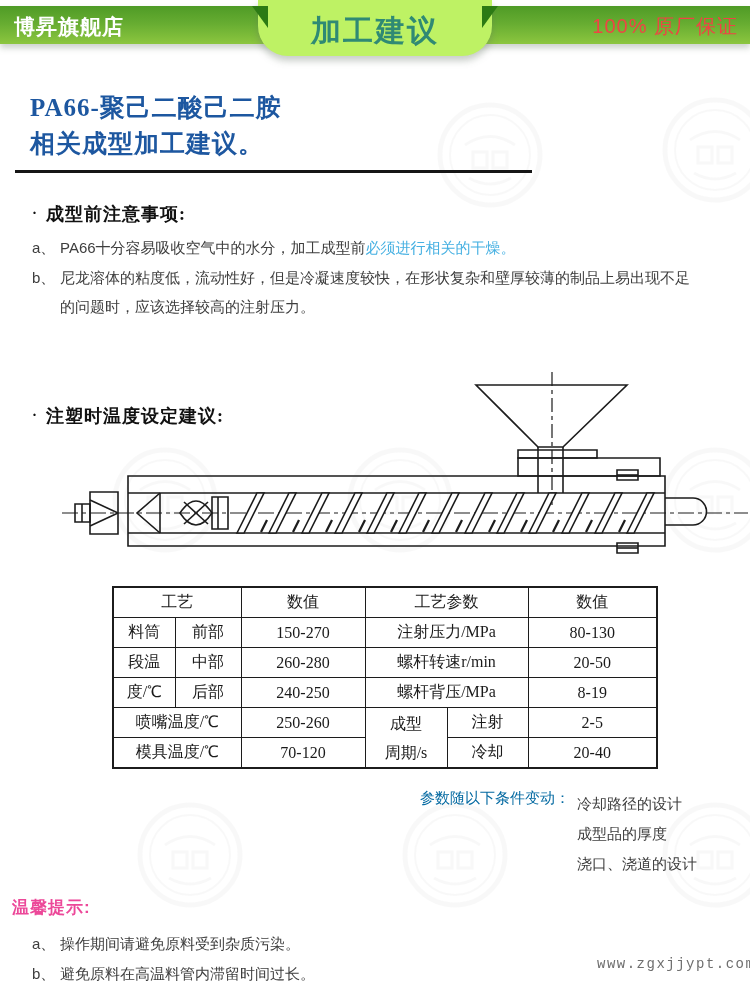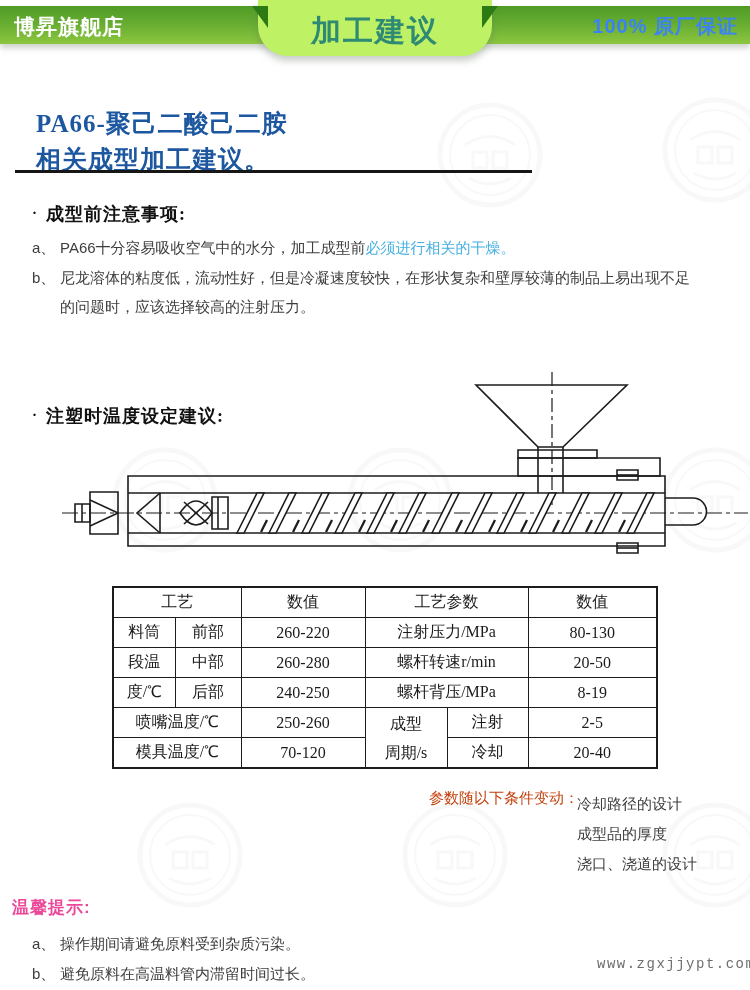--- a/index.html
+++ b/index.html
@@ -6,37 +6,37 @@
   .page{position:relative;width:750px;height:990px;background:#ffffff;overflow:hidden;
         font-family:"Liberation Sans",sans-serif;color:#3d3d3d;}
 
   
   .header{position:absolute;top:0;left:0;width:750px;height:64px;}
   .ribbon{position:absolute;top:6px;left:0;width:750px;height:38px;
           background:linear-gradient(180deg,#4f9b26 0%,#66ac31 45%,#8cc63f 100%);
           box-shadow:0 4px 6px rgba(110,125,110,.35);}
   .shop-name{position:absolute;top:13px;left:14px;color:#fff;font-weight:bold;
              font-size:21px;letter-spacing:1px;}
-  .guarantee{position:absolute;top:13px;right:12px;color:#3b82f6;font-size:20px;letter-spacing:1px;font-weight:bold;}
+  .guarantee{position:absolute;top:13px;right:12px;color:#ef4444;font-size:20px;letter-spacing:1px;}
   .fold{position:absolute;width:16px;height:22px;background:#2c7a14;top:6px;}
   .fold-left{left:-6px;clip-path:polygon(0 0,100% 0,100% 100%);}
   .fold-right{right:-6px;clip-path:polygon(0 0,100% 0,0 100%);}
   .center-tab{position:absolute;top:0;left:50%;transform:translateX(-50%);
               width:234px;height:56px;background:#bef264;border-radius:0 0 30px 30px;
               box-shadow:0 5px 7px rgba(100,115,100,.35);}
   .tab-title{position:absolute;top:11px;left:0;width:100%;text-align:center;
              color:#2f8a74;font-size:30px;font-weight:bold;letter-spacing:2px;}
 
   
   .wm{position:absolute;opacity:0.045;pointer-events:none;}
 
   
-  .doc-title{position:absolute;top:90px;left:36px;
+  .doc-title{position:absolute;top:90px;left:30px;
              font-family:"Liberation Serif",serif;font-weight:bold;
-             font-size:25px;line-height:36px;color:#1d57a0;letter-spacing:1px;margin-top:16px;}
+             font-size:25px;line-height:36px;color:#1d57a0;letter-spacing:1px;}
   .rule{position:absolute;top:170px;left:15px;width:517px;height:3px;background:#161616;}
 
   
   .sec-head{position:absolute;font-family:"Liberation Serif",serif;font-weight:bold;
             font-size:18px;color:#111;letter-spacing:1px;}
   .sec-head .bullet{font-size:15px;margin-right:8px;vertical-align:2px;}
 
   
   .para{position:absolute;display:flex;font-size:15px;line-height:29px;color:#3d3d3d;}
   .para .plabel{flex:0 0 28px;}
@@ -49,21 +49,21 @@
   
   .param-table{position:absolute;left:112px;top:586px;border-collapse:collapse;
                table-layout:fixed;font-family:"Liberation Serif",serif;font-size:16px;
                color:#1a1a1a;text-align:center;}
   .param-table td,.param-table th{border:1.6px solid #1c1c1c;font-weight:normal;
                padding:0;height:29px;vertical-align:middle;background:transparent;}
   .param-table{border:2.5px solid #1c1c1c;}
   .cycle-cell div{height:29px;line-height:29px;}
 
   
-  .cond-label{position:absolute;left:429px;top:789px;font-size:15px;color:#c2410c;}
+  .cond-label{position:absolute;left:420px;top:789px;font-size:15px;color:#0369a1;}
   .cond-items{position:absolute;left:577px;top:789px;font-size:15px;color:#3c3c3c;
               line-height:30px;}
 
   
   .tips-head{position:absolute;left:12px;top:896px;font-size:17px;font-weight:bold;
              color:#ec4899;letter-spacing:1px;}
   .tip-a{top:929px;left:32px;}
   .tip-b{top:959px;left:32px;}
 
   
@@ -232,21 +232,21 @@
     <tbody>
         <tr>
       <th colspan="2">工艺</th>
       <th>数值</th>
       <th colspan="2">工艺参数</th>
       <th>数值</th>
     </tr>
     <tr>
       <td>料筒</td>
       <td>前部</td>
-      <td>260-220</td>
+      <td>150-270</td>
       <td colspan="2">注射压力/MPa</td>
       <td>80-130</td>
     </tr>
     <tr>
       <td>段温</td>
       <td>中部</td>
       <td>260-280</td>
       <td colspan="2">螺杆转速r/min</td>
       <td>20-50</td>
     </tr>

